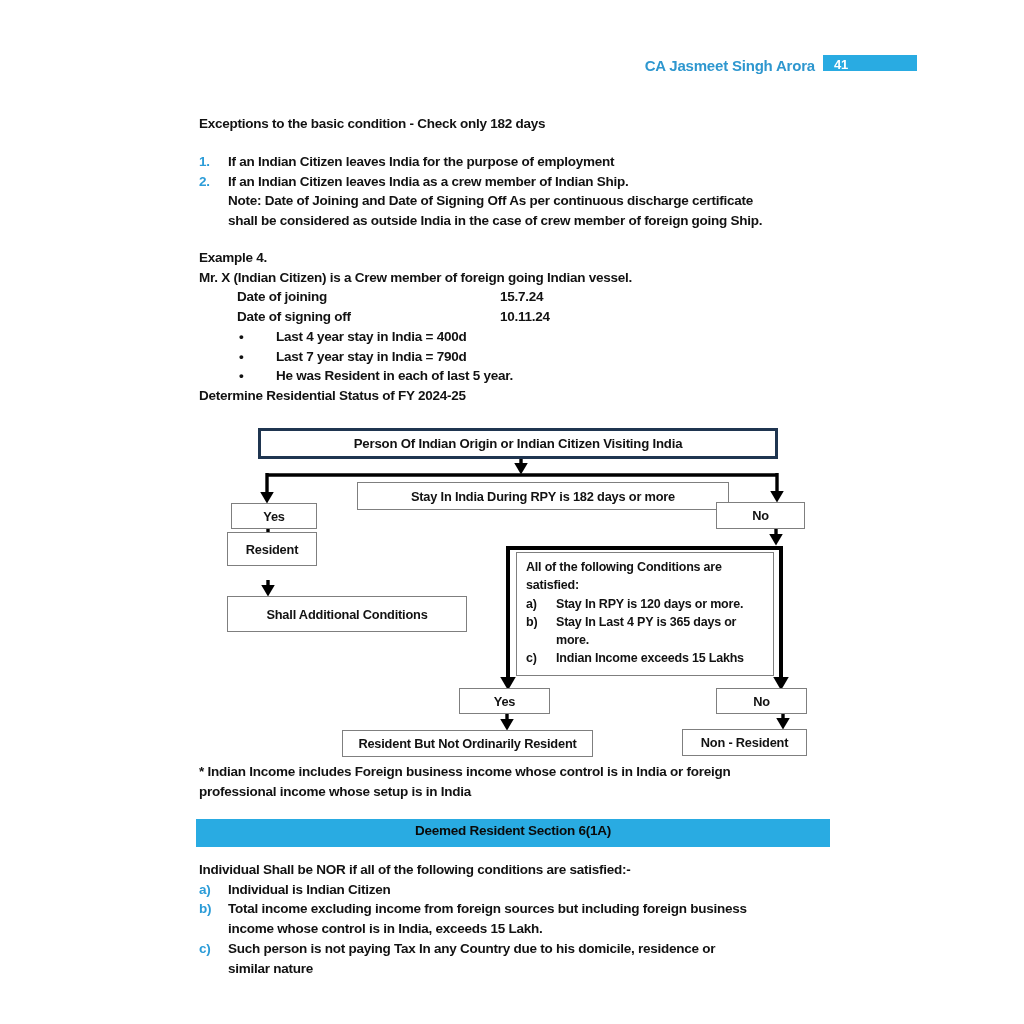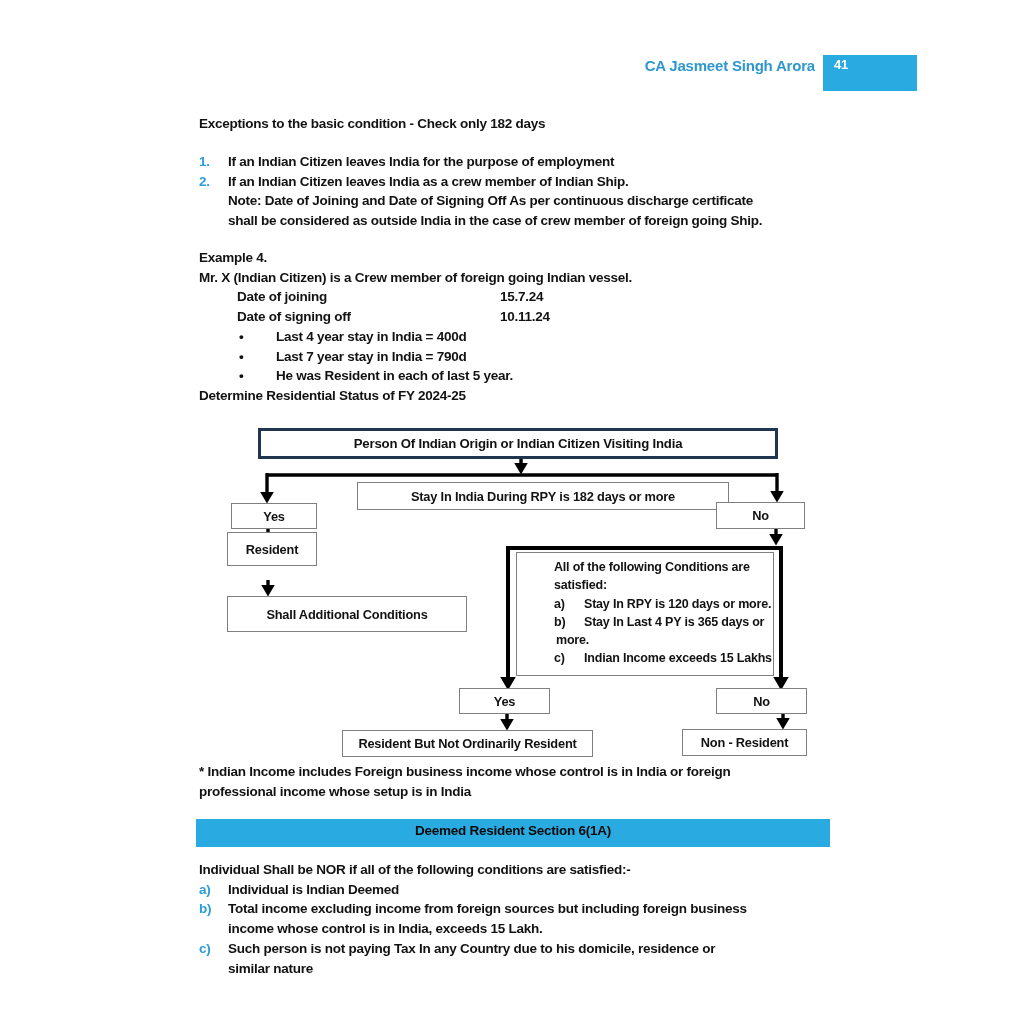--- a/index.html
+++ b/index.html
@@ -8,32 +8,32 @@
     font-family:"Liberation Sans",sans-serif;font-weight:700;color:#121212;
     font-size:13.5px;letter-spacing:-0.25px;
   }
   .abs{position:absolute;}
   .line{white-space:nowrap;line-height:19.7px;}
   .marker{display:inline-block;width:29px;color:#2b9cd8;}
   .indent{margin-left:29px;}
   
   .hdr-name{position:absolute;left:500px;top:56px;width:315px;text-align:right;
     font-size:15px;color:#2e97cf;letter-spacing:-0.2px;line-height:19px;}
-  .hdr-badge{position:absolute;left:823px;top:55px;width:94px;height:36px;background:#29abe2;
+  .hdr-badge{position:absolute;left:823px;top:55px;width:94px;height:16px;background:#29abe2;
     color:#ffffff;font-size:13px;line-height:20px;padding-left:11px;box-sizing:border-box;}
   
   .exlabel{display:inline-block;width:263px;}
   .bullet-glyph{display:inline-block;width:37px;}
   
   .fc{position:absolute;background:#ffffff;border:1.6px solid #7f7f7f;box-sizing:border-box;
     display:flex;align-items:center;justify-content:center;text-align:center;
     font-size:12.8px;letter-spacing:-0.2px;white-space:nowrap;}
   .fc-root{border:3px solid #1f3550;font-size:13.2px;}
   .fc-cond{display:block;text-align:left;padding:5px 4px 0 9px;white-space:normal;}
-  .cond-line{white-space:nowrap;line-height:18.3px;font-size:12.5px;letter-spacing:-0.2px;margin-left:28px;}
+  .cond-line{white-space:nowrap;line-height:18.3px;font-size:12.5px;letter-spacing:-0.2px;}
   .cmark{display:inline-block;width:30px;}
   .cond-cont{margin-left:30px;}
   
   .banner{position:absolute;left:196px;top:819px;width:634px;height:28px;background:#29abe2;
     color:#0a0a0a;text-align:center;line-height:23px;font-size:13.5px;}
   svg.arrows{position:absolute;left:0;top:0;pointer-events:none;}
 </style>
 </head>
 <body>
 
@@ -138,21 +138,21 @@
   <div class="abs" style="left:199px;top:762px;">
     <div class="line">* Indian Income includes Foreign business income whose control is in India or foreign</div>
     <div class="line">professional income whose setup is in India</div>
   </div>
 
   <div class="banner">Deemed Resident Section 6(1A)</div>
 
   <div class="abs" style="left:199px;top:860px;">
     <div class="line">Individual Shall be NOR if all of the following conditions are satisfied:-</div>
     <div class="line">
-      <span class="marker">a)</span><span>Individual is Indian Deemed</span>
+      <span class="marker">a)</span><span>Individual is Indian Citizen</span>
     </div>
     <div class="line">
       <span class="marker">b)</span><span>Total income excluding income from foreign sources but including foreign business</span>
     </div>
     <div class="line indent">income whose control is in India, exceeds 15 Lakh.</div>
     <div class="line">
       <span class="marker">c)</span><span>Such person is not paying Tax In any Country due to his domicile, residence or</span>
     </div>
     <div class="line indent">similar nature</div>
   </div>

